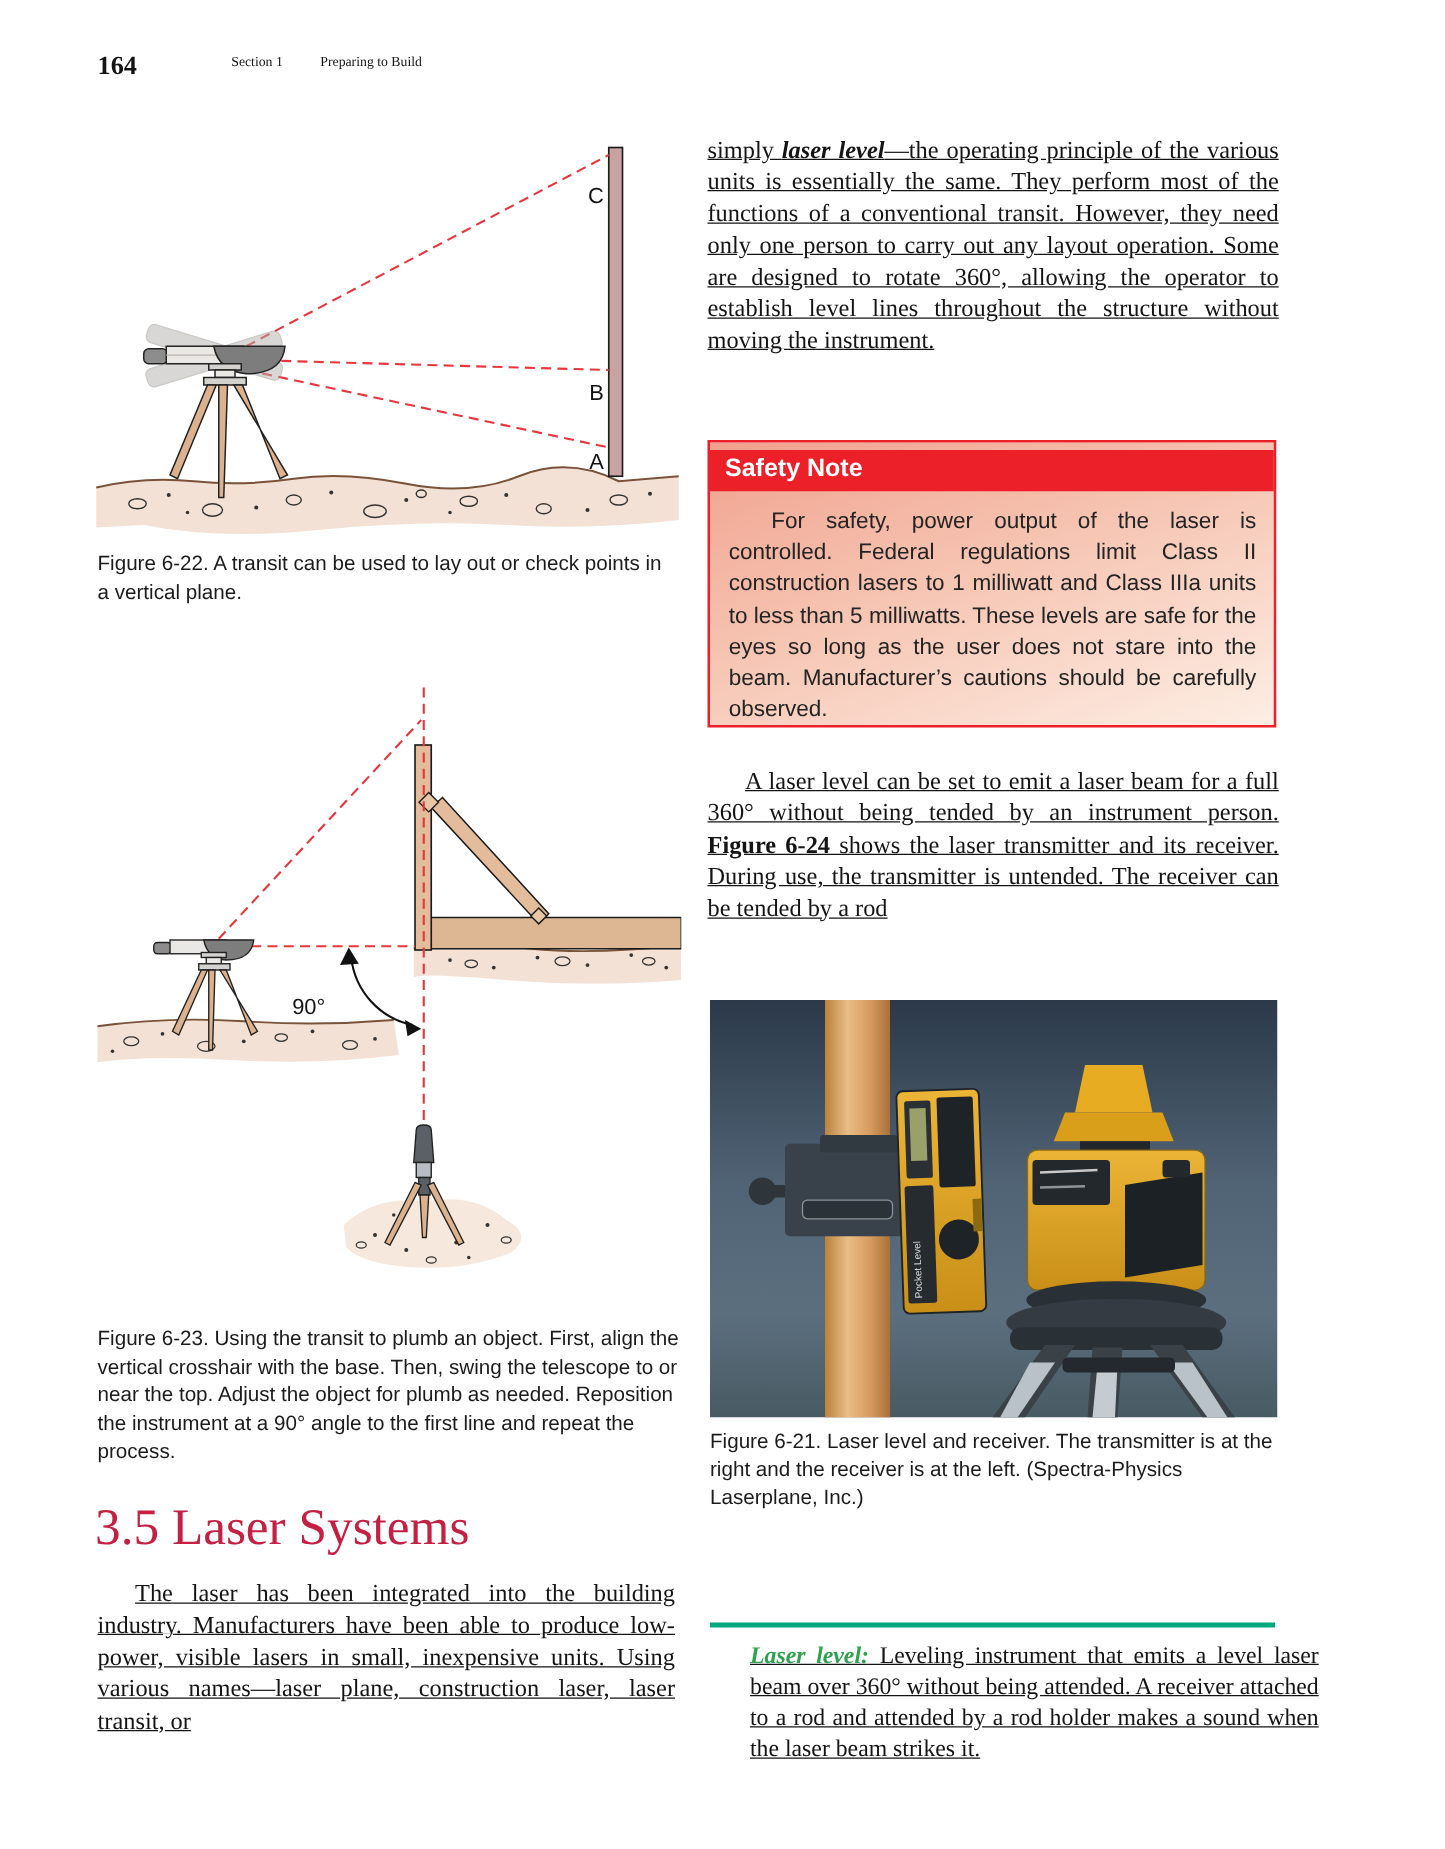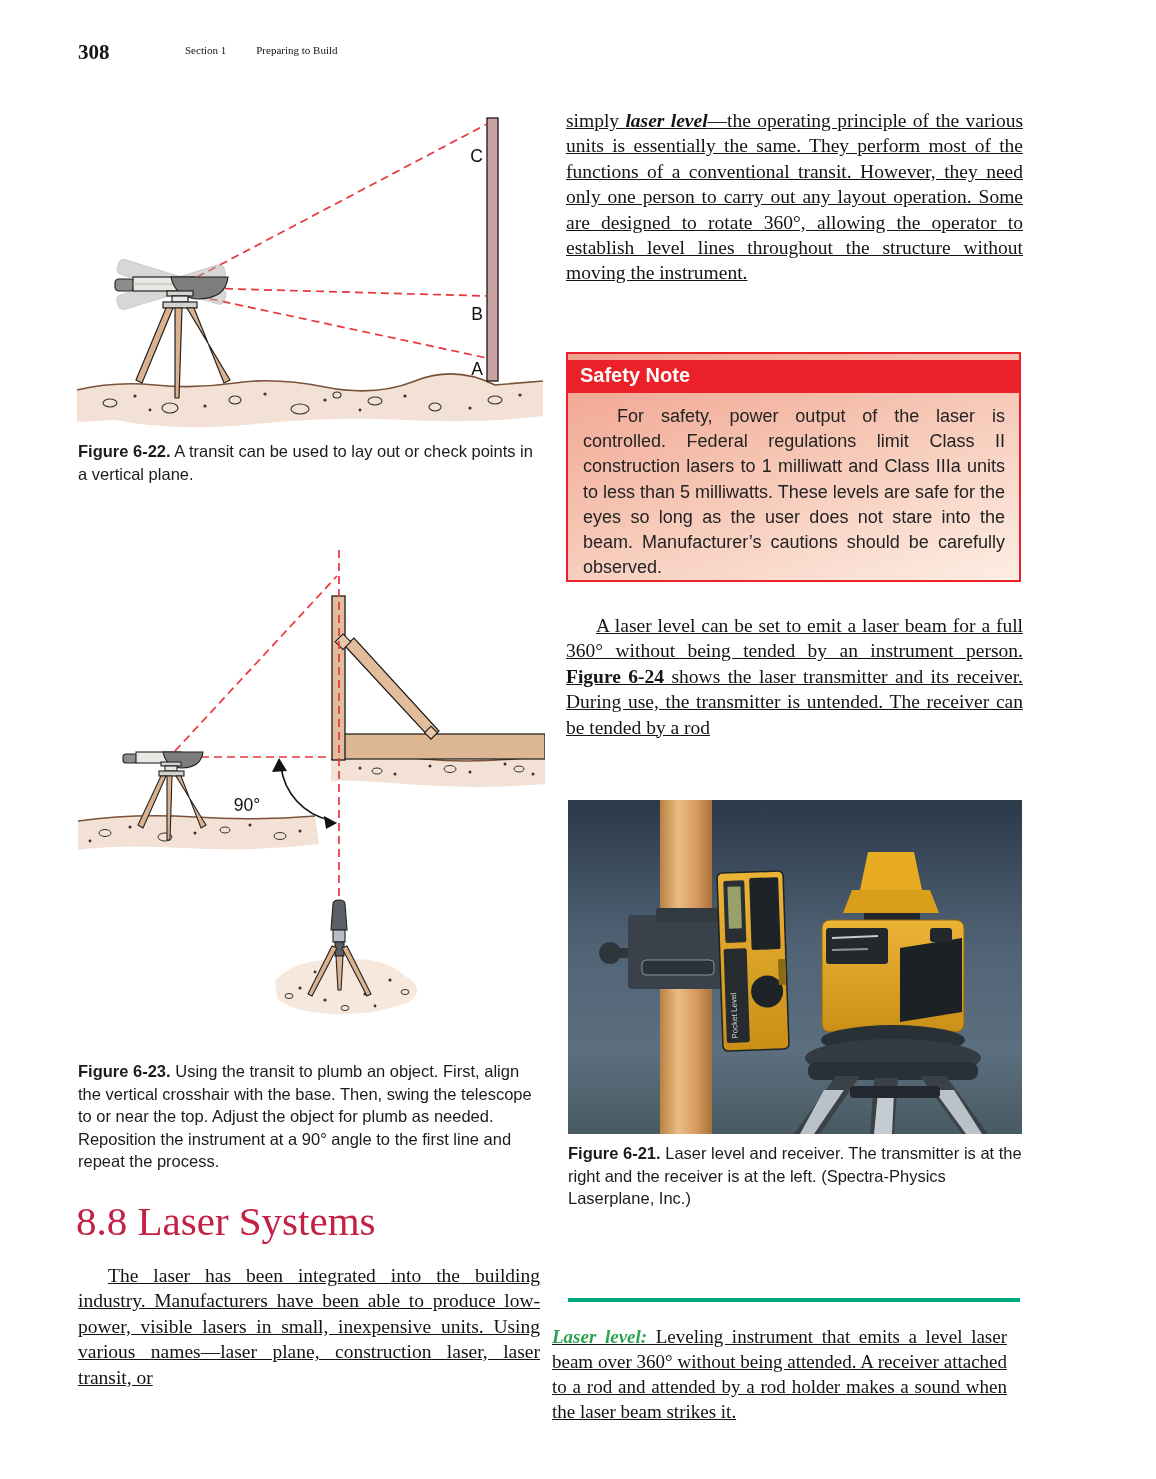--- a/index.html
+++ b/index.html
@@ -10,21 +10,21 @@
   .pagenum{font-weight:bold;font-size:21px;}
   .runhead{font-size:11px;}
   .runhead .gap{display:inline-block;width:30px;}
   
   .serif{font-size:19.5px;line-height:25.4px;text-align:justify;text-decoration:underline;}
   .indent{text-indent:30px;}
   .emph{font-weight:bold;font-style:italic;}
   .boldrun{font-weight:bold;}
   
   .caption{font-family:"Liberation Sans",sans-serif;font-size:16.5px;line-height:22.6px;color:#1b1b1b;text-align:left;}
-  .caption b{font-weight:bold;}
+  .caption b{font-weight:normal;}
   
   .heading{font-size:41px;color:#c32043;line-height:1.05;}
   
   .safety{border:2.5px solid #ec2028;background:linear-gradient(160deg,#f0a18d 0%,#f6c4b2 45%,#fdeee4 100%);}
   .safety-bar{background:#ec2028;color:#ffffff;font-family:"Liberation Sans",sans-serif;
               font-weight:bold;font-size:20px;padding:4px 12px 6px;margin-top:6px;}
   .safety-body{font-family:"Liberation Sans",sans-serif;font-size:18px;line-height:25.2px;
                color:#232323;text-align:justify;padding:11px 14px 0 15px;text-indent:34px;}
   
   .defrule{background:#00a87e;height:3.5px;}
@@ -33,21 +33,21 @@
   
   .dash{stroke:#e8363c;stroke-width:1.7;stroke-dasharray:8 5;fill:none;}
   .svglabel{font-family:"Liberation Sans",sans-serif;font-size:17.5px;fill:#111;}
   svg{display:block;}
 </style>
 </head>
 <body>
 
 <div id="page">
 
-  <div class="abs pagenum" style="left:78px;top:40px;">308</div>
+  <div class="abs pagenum" style="left:78px;top:40px;">164</div>
   <div class="abs runhead" style="left:185px;top:44px;">
     <span>Section 1</span><span class="gap"></span><span>Preparing to Build</span>
   </div>
 
   <svg class="abs" style="left:75px;top:100px;" width="470" height="332" viewBox="0 0 470 332">
 
     <path d="M2 290 Q40 281 80 285 T160 283 T250 287 T340 281 T420 285 L468 281 L468 316 Q400 324 330 320 T180 324 T40 320 L2 322 Z" fill="#f3e1d5"></path>
     <path d="M2 290 Q40 281 80 285 T160 283 T250 287 T340 281 T420 285 L468 281" fill="none" stroke="#7a523a" stroke-width="1.6"></path>
     <g stroke="#333" fill="none" stroke-width="1.1">
       <ellipse cx="35" cy="303" rx="7" ry="4"></ellipse>
@@ -193,21 +193,21 @@
       <polygon points="261,428 268,428 266,462 263,462" fill="#dcb28e"></polygon>
       <polygon points="257,418 262,420 237,468 233,466" fill="#dcb28e"></polygon>
       <polygon points="267,420 272,418 296,466 292,468" fill="#dcb28e"></polygon>
     </g>
   </svg>
 
   <div class="abs caption" style="left:78px;top:1060px;width:468px;">
     <b>Figure 6-23.</b><span> Using the transit to plumb an object. First, align the vertical crosshair with the base. Then, swing the telescope to or near the top. Adjust the object for plumb as needed. Reposition the instrument at a 90° angle to the first line and repeat the process.</span>
   </div>
 
-  <div class="abs heading" style="left:76px;top:1200px;">8.8 Laser Systems</div>
+  <div class="abs heading" style="left:76px;top:1200px;">3.5 Laser Systems</div>
 
   <div class="abs serif indent" style="left:78px;top:1263px;width:462px;">The laser has been integrated into the building industry. Manufacturers have been able to produce low-power, visible lasers in small, inexpensive units. Using various names—laser plane, construction laser, laser transit, or</div>
 
   <div class="abs serif" style="left:566px;top:108px;width:457px;">
     <span>simply </span><span class="emph">laser level</span><span>—the operating principle of the various units is essentially the same. They perform most of the functions of a conventional transit. However, they need only one person to carry out any layout operation. Some are designed to rotate 360°, allowing the operator to establish level lines throughout the structure without moving the instrument.</span>
   </div>
 
   <div class="abs safety" style="left:566px;top:352px;width:451px;">
     <div class="safety-bar">Safety Note</div>
     <div class="safety-body">For safety, power output of the laser is controlled. Federal regulations limit Class II construction lasers to 1 milliwatt and Class IIIa units to less than 5 milliwatts. These levels are safe for the eyes so long as the user does not stare into the beam. Manufacturer’s cautions should be carefully observed.</div>
@@ -283,17 +283,17 @@
       <polygon points="366,290 386,290 414,334 398,334" fill="#b9c2c8"></polygon>
       <rect x="282" y="286" width="90" height="12" rx="4" fill="#23292e"></rect>
     </g>
   </svg>
 
   <div class="abs caption" style="left:568px;top:1142px;width:454px;">
     <b>Figure 6-21.</b><span> Laser level and receiver. The transmitter is at the right and the receiver is at the left. (Spectra-Physics Laserplane, Inc.)</span>
   </div>
 
   <div class="abs defrule" style="left:568px;top:1298px;width:452px;"></div>
-  <div class="abs serif definition" style="left:552px;top:1312px;width:455px;margin-top:12px;">
+  <div class="abs serif definition" style="left:600px;top:1312px;width:455px;">
     <span class="defterm">Laser level:</span><span> Leveling instrument that emits a level laser beam over 360° without being attended. A receiver attached to a rod and attended by a rod holder makes a sound when the laser beam strikes it.</span>
   </div>
 
 </div>
 
 </body></html>

